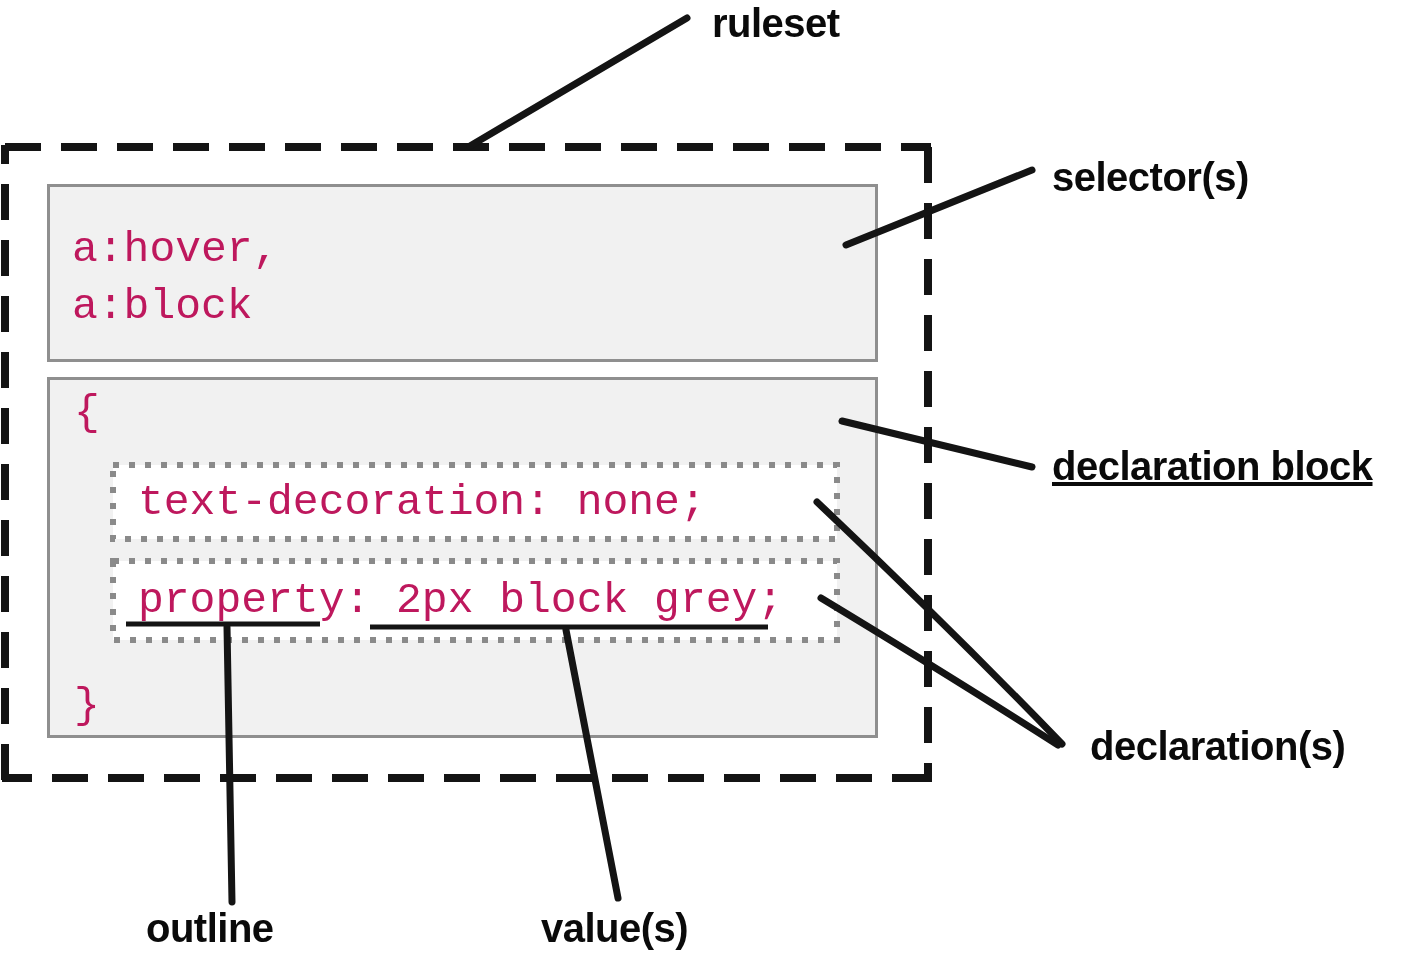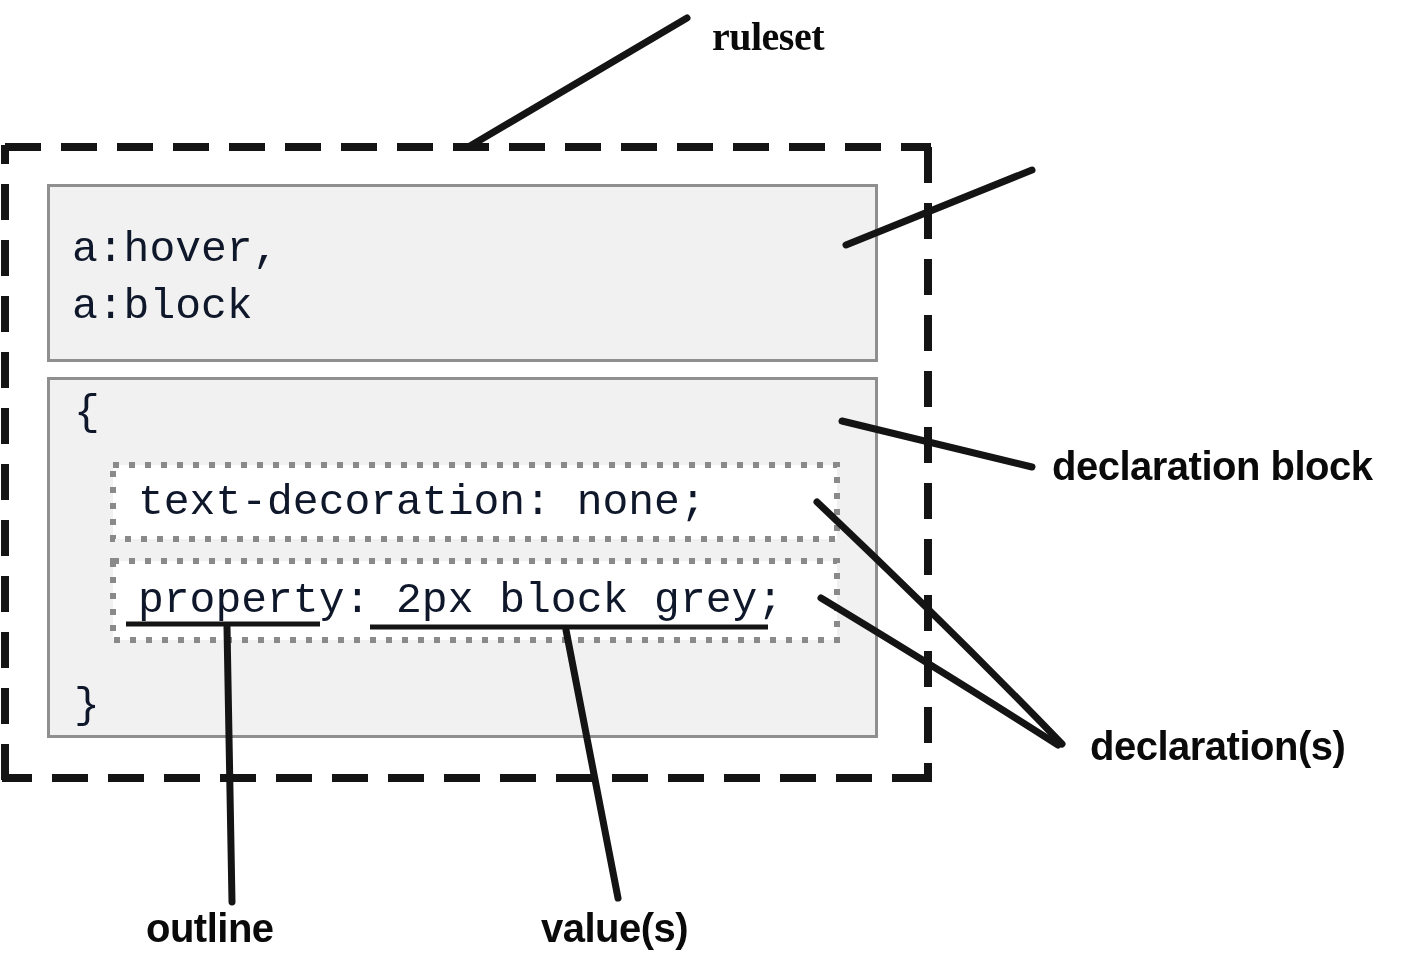--- a/index.html
+++ b/index.html
@@ -25,42 +25,42 @@
     left: 0; top: 0;
     z-index: 5;
     pointer-events: none;
   }
   .code {
     position: absolute;
     z-index: 10;
     font-family: "Liberation Mono", "DejaVu Sans Mono", monospace;
     font-size: 43px;
     line-height: 43px;
-    color: #0f172a;
+    color: #be185d;
     white-space: pre;
   }
   .label {
     position: absolute;
     z-index: 10;
     font-weight: bold;
     font-size: 40px;
     line-height: 40px;
     color: #0a0a0a;
     white-space: nowrap;
     letter-spacing: -0.5px;
   }
   #code-sel1   { left: 72px;  top: 228px; }
   #code-sel2   { left: 72px;  top: 285px; }
   #code-open   { left: 74px;  top: 391px; }
   #code-close  { left: 74px;  top: 684px; }
   #code-decl1  { left: 138px; top: 481px; }
   #code-decl2  { left: 138px; top: 579px; }
-  #label-ruleset      { left: 712px;  top: 17px; font-family: Liberation Serif, serif; }
+  #label-ruleset      { left: 712px;  top: 3px; }
   #label-selectors    { left: 1052px; top: 157px; }
-  #label-declblock    { left: 1052px; top: 446px; }
+  #label-declblock    { left: 1052px; top: 446px; text-decoration: underline; }
   #label-declarations { left: 1090px; top: 726px; }
   #label-property     { left: 146px;  top: 908px; }
   #label-values       { left: 541px;  top: 908px; }
 </style>
 </head>
 <body>
 
 <div class="canvas">
 
   <div class="gbox" id="selector-box"></div>
@@ -95,18 +95,19 @@
   </svg>
 
   <div class="code" id="code-sel1">a:hover,</div>
   <div class="code" id="code-sel2">a:block</div>
   <div class="code" id="code-open">{</div>
   <div class="code" id="code-close">}</div>
   <div class="code" id="code-decl1">text-decoration: none;</div>
   <div class="code" id="code-decl2"><span>property</span><span>: </span><span>2px block grey</span><span>;</span></div>
 
   <div class="label" id="label-ruleset">ruleset</div>
+  <div class="label" id="label-selectors">selector(s)</div>
   <div class="label" id="label-declblock">declaration block</div>
   <div class="label" id="label-declarations">declaration(s)</div>
   <div class="label" id="label-property">outline</div>
   <div class="label" id="label-values">value(s)</div>
 
 </div>
 
 </body></html>

